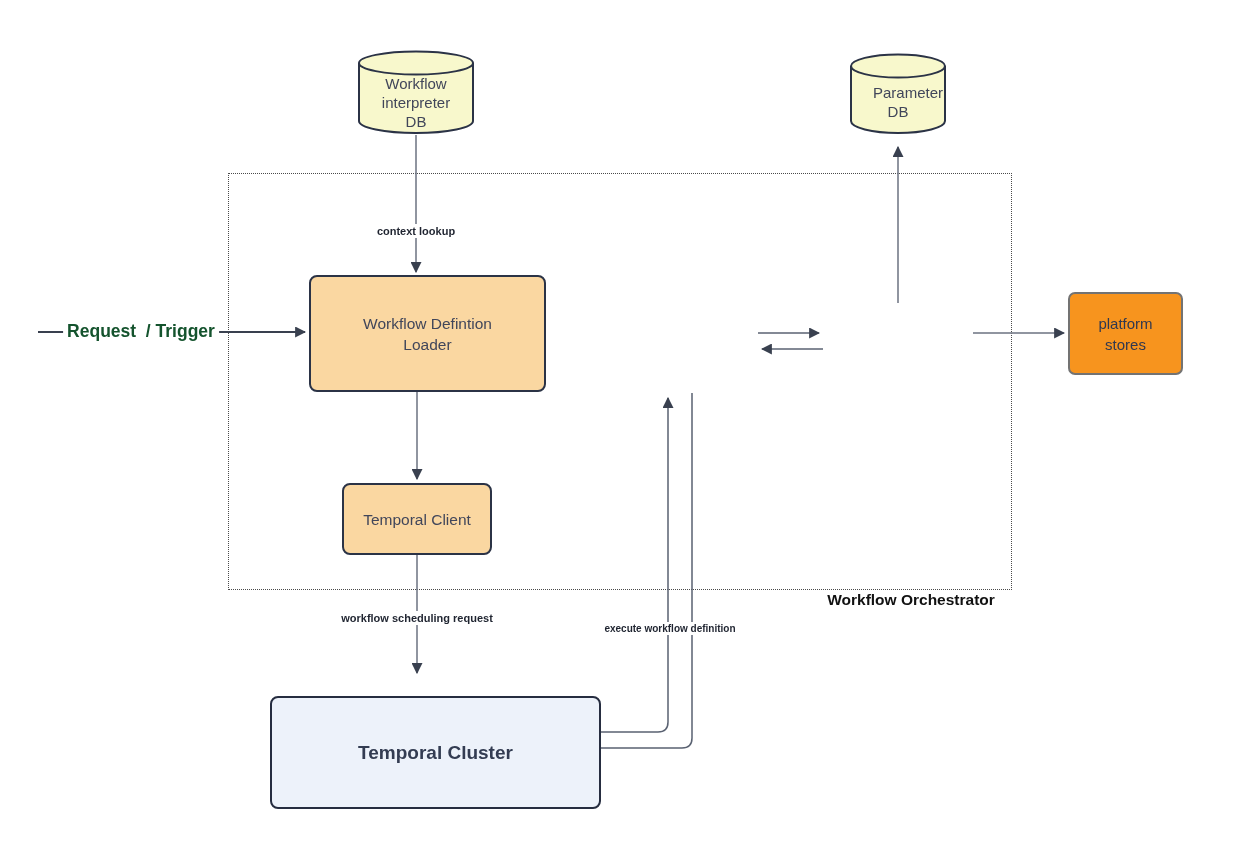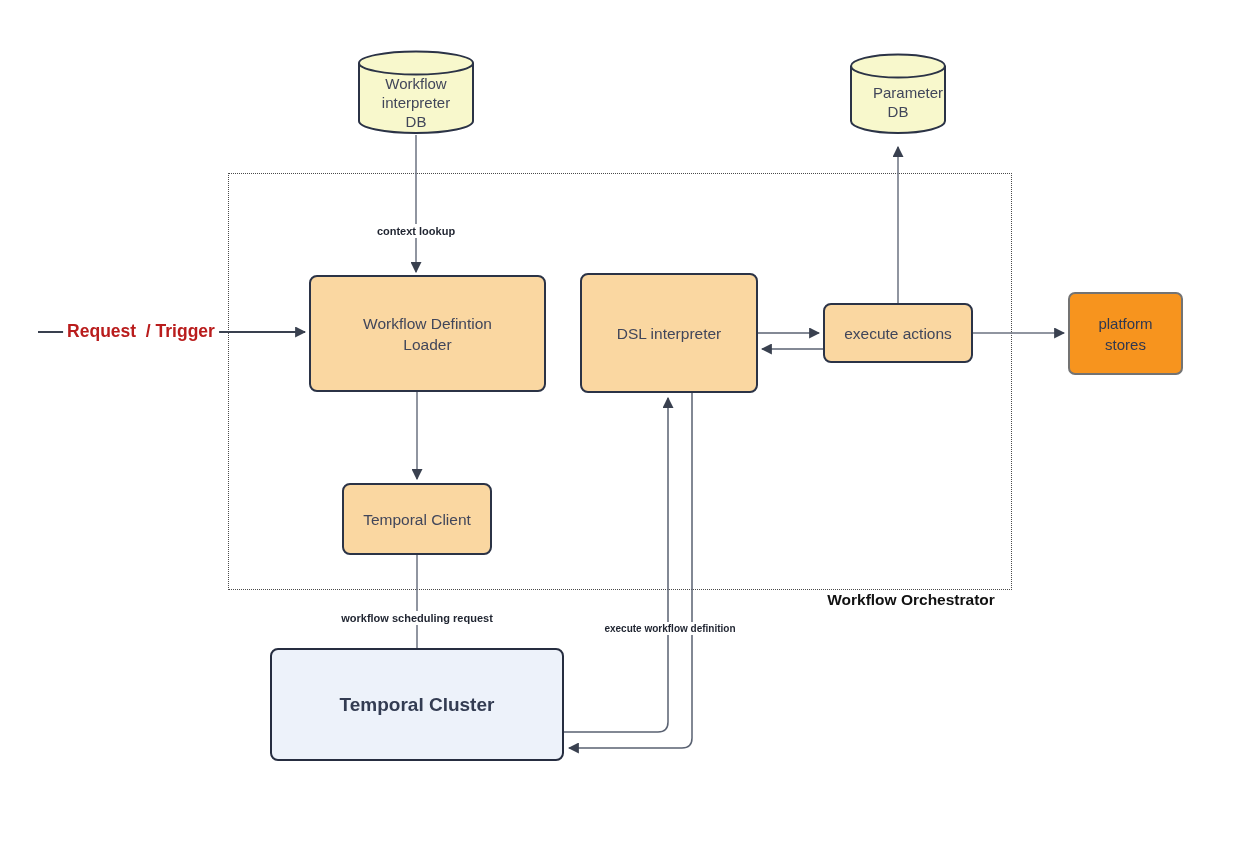--- a/index.html
+++ b/index.html
@@ -30,21 +30,21 @@
   .cyl svg{position:absolute;left:0;top:0;}
   .cyl .cyl-label{
     position:absolute;left:0;right:0;text-align:center;color:#41465a;
     font-size:15px;line-height:19px;z-index:3;
   }
   .edge-label{
     position:absolute;z-index:3;transform:translateX(-50%);
     background:#fff;padding:1px 4px;font-weight:bold;font-size:11px;color:#1F2430;
     white-space:nowrap;
   }
-  .edge-label.big{font-size:17.5px;color:#b91c1c;white-space:pre;}
+  .edge-label.big{font-size:17.5px;color:#14532d;white-space:pre;}
   .edge-label.mid{font-size:10px;}
   .frame-label{
     position:absolute;z-index:3;transform:translateX(-50%);
     font-weight:bold;font-size:15.5px;color:#111;white-space:nowrap;
   }
 </style>
 </head>
 <body>
 
 <div class="canvas">
@@ -84,37 +84,31 @@
       <path d="M1,13 L1,68 A47,12 0 0 0 95,68 L95,13" fill="#F8F8CC" stroke="#2B3346" stroke-width="2"></path>
       <ellipse cx="48" cy="13" rx="47" ry="11.5" fill="#F8F8CC" stroke="#2B3346" stroke-width="2"></ellipse>
     </svg>
     <div class="cyl-label" style="top:30px;padding:0 23px;">Parameter DB</div>
   </div>
 
   <div class="node process" style="left:309px;top:275px;width:237px;height:117px;padding:0 28px;">
     <span>Workflow Defintion Loader</span>
   </div>
 
-  <div class="node process" style="left:580px;top:273px;width:178px;height:120px;">
-    <span>DSL interpreter</span>
-  </div>
 
-  <div class="node process" style="left:823px;top:303px;width:150px;height:60px;">
-    <span>execute actions</span>
-  </div>
 
   <div class="node store" style="left:1068px;top:292px;width:115px;height:83px;padding:0 18px;">
     <span>platform stores</span>
   </div>
 
   <div class="node process" style="left:342px;top:483px;width:150px;height:72px;text-align:center;">
     <span>Temporal Client</span>
   </div>
 
-  <div class="node cluster" style="left:270px;top:648px;width:294px;height:113px;">
+  <div class="node cluster" style="left:270px;top:696px;width:331px;height:113px;">
     <span>Temporal Cluster</span>
   </div>
 
   <div class="edge-label" style="left:416px;top:224px;">context lookup</div>
   <div class="edge-label big" style="left:141px;top:320px;">Request  / Trigger</div>
   <div class="edge-label" style="left:417px;top:611px;">workflow scheduling request</div>
   <div class="edge-label mid" style="left:670px;top:622px;">execute workflow definition</div>
 
 </div>
 

